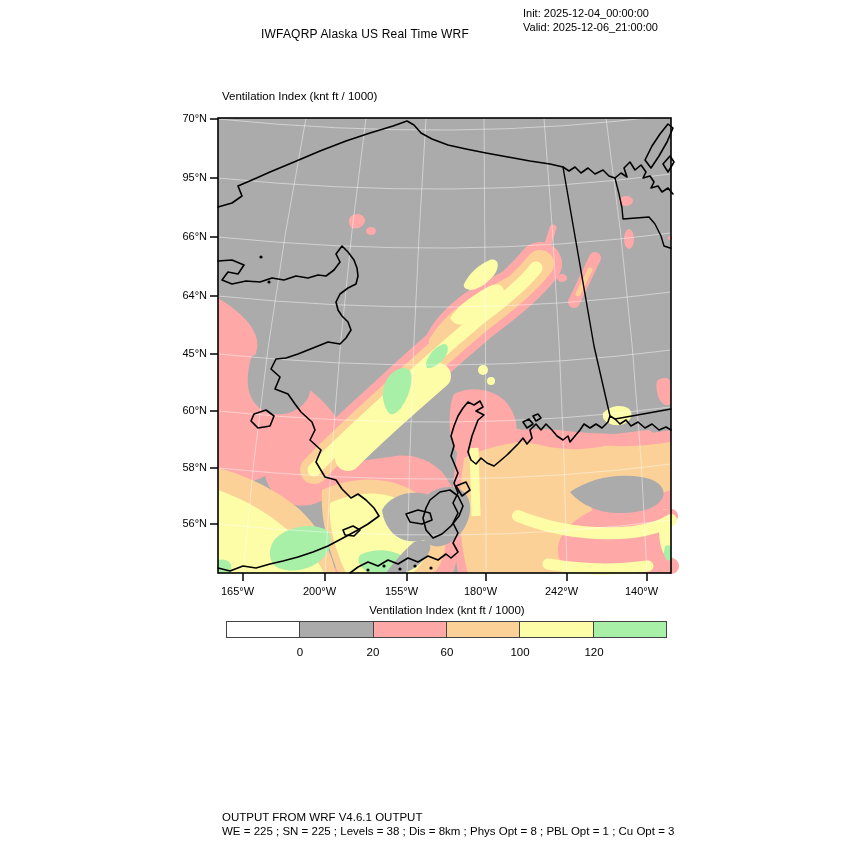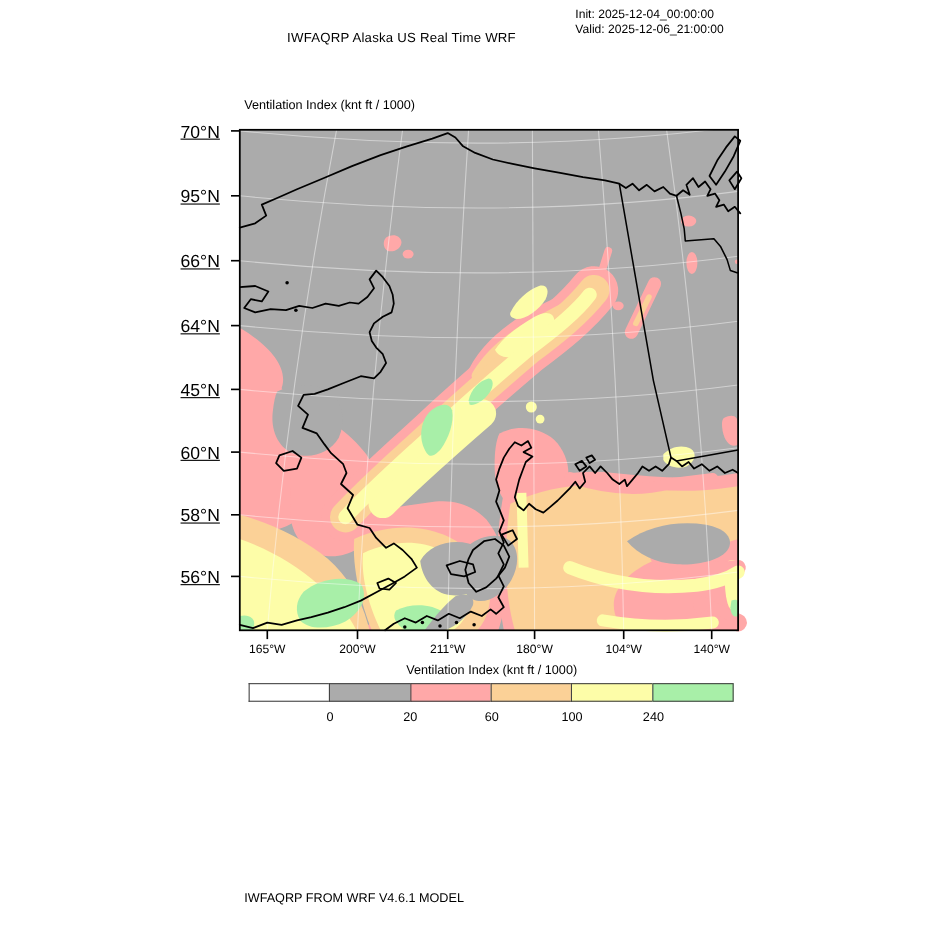--- a/index.html
+++ b/index.html
@@ -2,22 +2,22 @@
 <html><head>
 <meta charset="utf-8">
 <style>
   html,body{margin:0;padding:0;background:#ffffff;}
   .canvas{position:relative;width:850px;height:850px;background:#ffffff;overflow:hidden;
           font-family:"Liberation Sans","DejaVu Sans",sans-serif;color:#000;}
   .abs{position:absolute;}
   .hdr-title{left:200px;top:7px;width:330px;text-align:center;font-size:12px;letter-spacing:.2px;margin-top:20px;}
   .hdr-meta{left:523px;top:7px;width:170px;font-size:11px;line-height:13.5px;white-space:nowrap;}
   .fld-title{left:222px;top:90px;font-size:11.5px;}
-  .lat-lab{width:50px;text-align:center;font-size:16px;left:157px;text-decoration:underline;}
-  .lon-lab{width:44px;text-align:center;font-size:11px;top:585px;}
+  .lat-lab{width:50px;text-align:right;font-size:11px;left:157px;}
+  .lon-lab{width:44px;font-size:11px;top:585px;}
   .cb-title{left:226px;top:604px;width:442px;text-align:center;font-size:11.5px;}
   .cb-bar{left:226px;top:621px;width:441px;height:17px;display:flex;}
   .cb-seg{flex:1;border:1px solid #444;border-right:none;}
   .cb-seg:last-child{border-right:1px solid #444;}
   .c0{background:#ffffff}.c1{background:#ababab}.c2{background:#ffa8a8}
   .c3{background:#fbd197}.c4{background:#fdfda8}.c5{background:#a8efa8}
   .cb-lab{width:40px;text-align:center;font-size:11.5px;top:646px;}
   .footer{left:222px;font-size:11.5px;white-space:nowrap;}
   .map-wrap{left:218px;top:118px;width:453px;height:455px;}
   svg{overflow:visible;display:block;}
@@ -39,23 +39,23 @@
   <div class="abs lat-lab" style="top:171px">95°N</div>
   <div class="abs lat-lab" style="top:230px">66°N</div>
   <div class="abs lat-lab" style="top:289px">64°N</div>
   <div class="abs lat-lab" style="top:347px">45°N</div>
   <div class="abs lat-lab" style="top:404px">60°N</div>
   <div class="abs lat-lab" style="top:461px">58°N</div>
   <div class="abs lat-lab" style="top:517px">56°N</div>
 
   <div class="abs lon-lab" style="left:221px">165°W</div>
   <div class="abs lon-lab" style="left:303px">200°W</div>
-  <div class="abs lon-lab" style="left:385px">211°W</div>
+  <div class="abs lon-lab" style="left:385px">155°W</div>
   <div class="abs lon-lab" style="left:464px">180°W</div>
-  <div class="abs lon-lab" style="left:545px">104°W</div>
+  <div class="abs lon-lab" style="left:545px">242°W</div>
   <div class="abs lon-lab" style="left:625px">140°W</div>
 
   <div class="abs map-wrap">
   <svg width="453" height="455" viewBox="0 0 453 455">
 
     <g>
       <rect x="0" y="0" width="453" height="455" fill="#ababab"></rect>
 
       <g fill="#ffa8a8" stroke="none">
         <path d="M0,180 C25,195 45,215 38,235 C52,250 46,266 56,280 C50,295 60,308 56,322 C64,334 60,348 50,356 C38,364 20,368 0,366 Z"></path>
@@ -204,17 +204,18 @@
     <div class="cb-seg c1"></div>
     <div class="cb-seg c2"></div>
     <div class="cb-seg c3"></div>
     <div class="cb-seg c4"></div>
     <div class="cb-seg c5"></div>
   </div>
   <div class="abs cb-lab" style="left:280px">0</div>
   <div class="abs cb-lab" style="left:353px">20</div>
   <div class="abs cb-lab" style="left:427px">60</div>
   <div class="abs cb-lab" style="left:500px">100</div>
-  <div class="abs cb-lab" style="left:574px">240</div>
-
-  <div class="abs footer" style="top:811px">IWFAQRP FROM WRF V4.6.1 MODEL</div>
+  <div class="abs cb-lab" style="left:574px">120</div>
+
+  <div class="abs footer" style="top:811px">OUTPUT FROM WRF V4.6.1 OUTPUT</div>
+  <div class="abs footer" style="top:825px">WE = 225 ; SN = 225 ; Levels = 38 ; Dis = 8km ; Phys Opt = 8 ; PBL Opt = 1 ; Cu Opt = 3</div>
 
 </div>
 
 </body></html>

